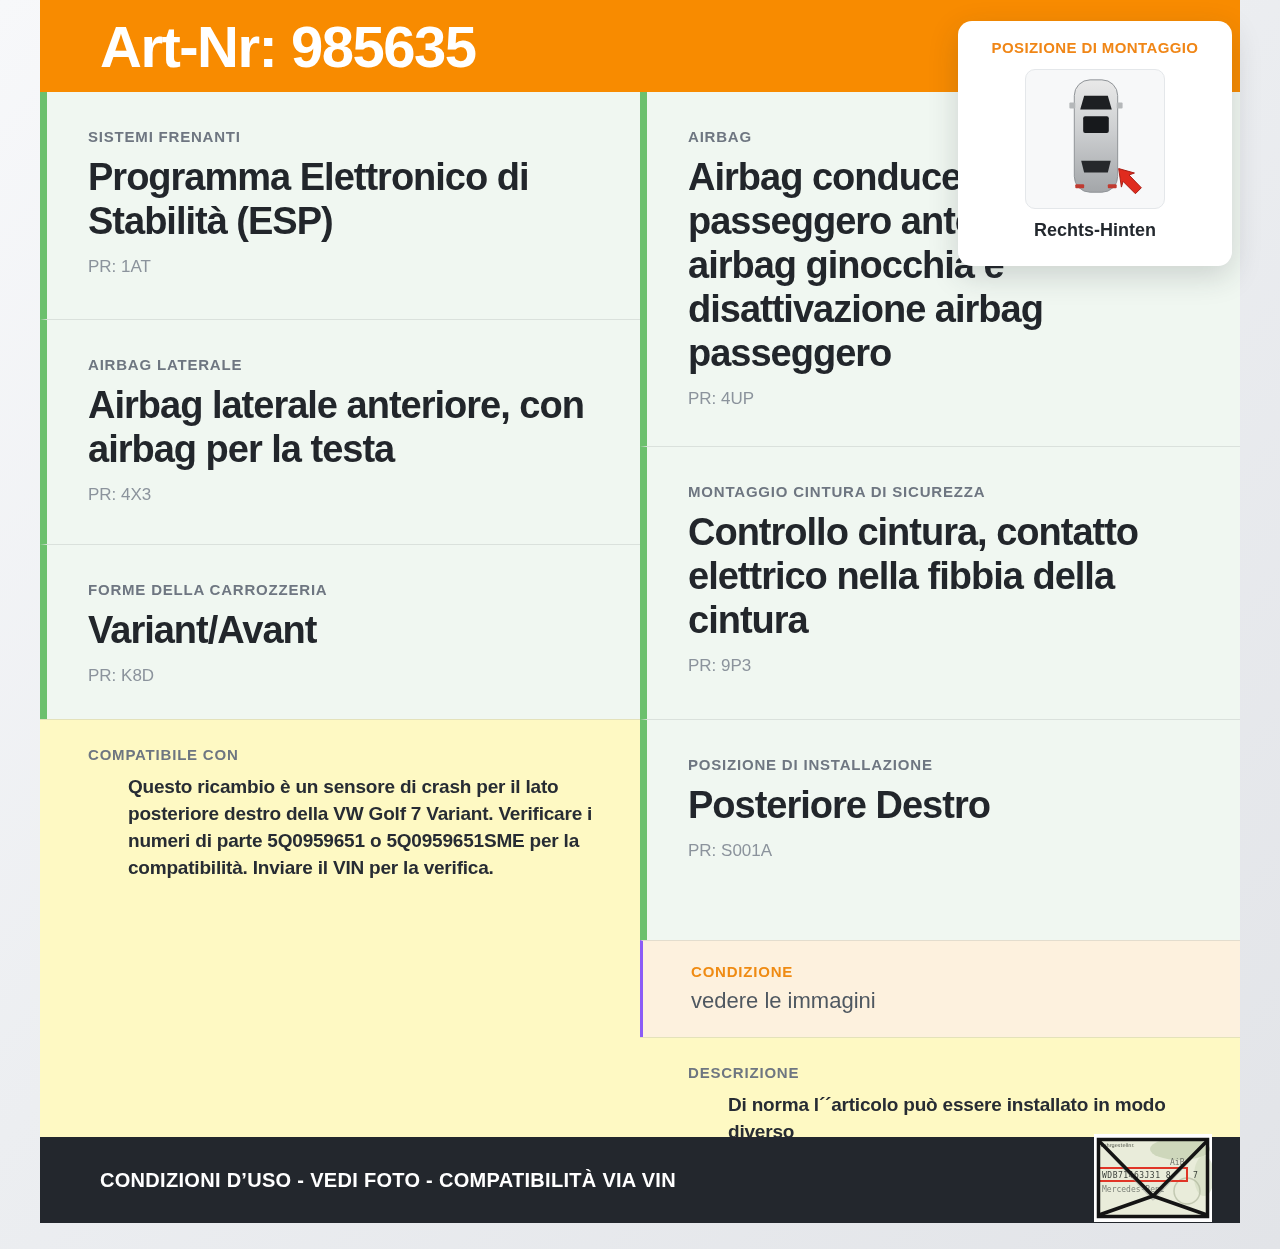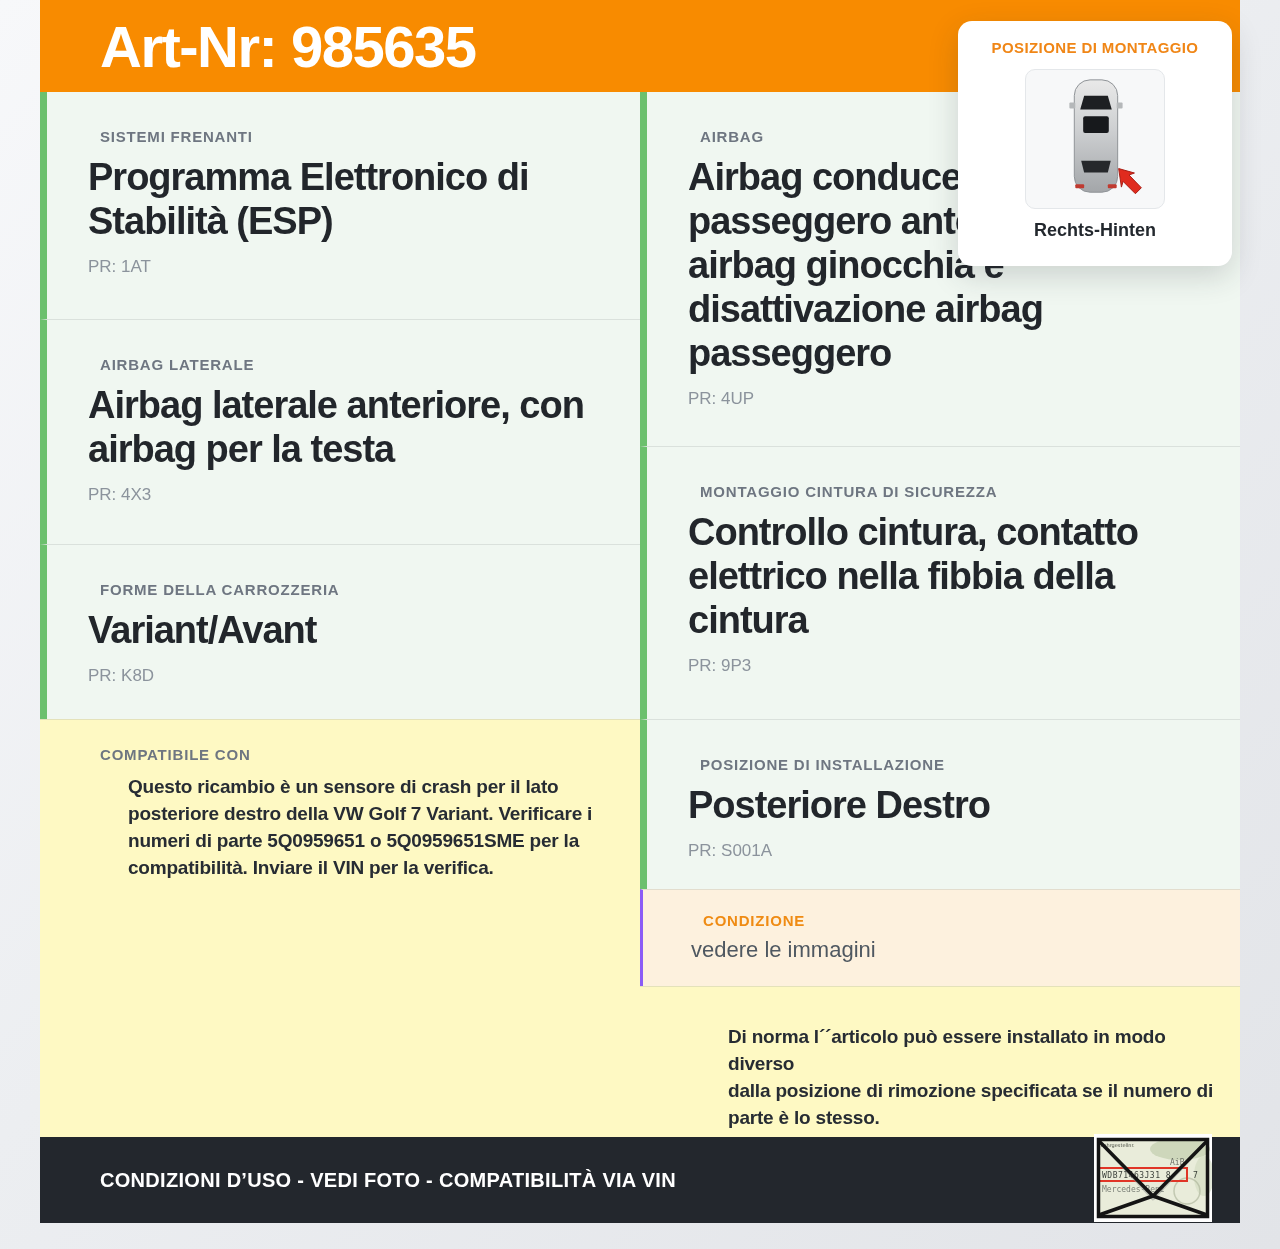--- a/index.html
+++ b/index.html
@@ -40,21 +40,21 @@
     padding: 36px 20px 0 48px;
     overflow: hidden;
   }
   .card.bordered { border-left: 7px solid #6cc06e; padding-left: 41px; }
   .card.green  { background: #f0f7f1; }
   .card.white  { background: #fef9c3; }
   .card.cond   { background: #fdf1de; border-left: 3px solid #8b5cf6; padding-top: 22px; }
   .card + .card { border-top: 1px solid rgba(160,170,165,0.28); }
   .card-label {
     font-size: 15px; font-weight: 700;
-    color: #6e7681; letter-spacing: 0.8px; margin-left: 12px;
+    color: #6e7681; letter-spacing: 0.8px;
   }
   .card.cond .card-label { color: #ef8b13; }
   .card-title {
     margin-top: 10px;
     font-size: 38px; font-weight: 700;
     line-height: 44px; letter-spacing: -1px;
     color: #22262b;
     white-space: pre-line;
     max-width: 515px;
   }
@@ -174,30 +174,31 @@
 passeggero</div>
         <div class="card-pr">PR: 4UP</div>
       </div>
       <div class="card green bordered" style="height:273px">
         <div class="card-label">MONTAGGIO CINTURA DI SICUREZZA</div>
         <div class="card-title">Controllo cintura, contatto
 elettrico nella fibbia della
 cintura</div>
         <div class="card-pr">PR: 9P3</div>
       </div>
-      <div class="card green bordered" style="height:170px">
+      <div class="card green bordered" style="height:221px">
         <div class="card-label">POSIZIONE DI INSTALLAZIONE</div>
         <div class="card-title">Posteriore Destro</div>
         <div class="card-pr">PR: S001A</div>
       </div>
       <div class="card cond" style="height:97px">
         <div class="card-label">CONDIZIONE</div>
         <div class="card-value">vedere le immagini</div>
       </div>
       <div class="card white" style="flex:1; padding-top:26px">
+        <div class="card-label">DESCRIZIONE</div>
         <div class="card-text">Di norma l´´articolo può essere installato in modo diverso
 dalla posizione di rimozione specificata se il numero di
 parte è lo stesso.</div>
       </div>
     </div>
 
   </div>
 
   <div class="footer">
     <div class="footer-text">CONDIZIONI D’USO - VEDI FOTO - COMPATIBILITÀ VIA VIN</div>

